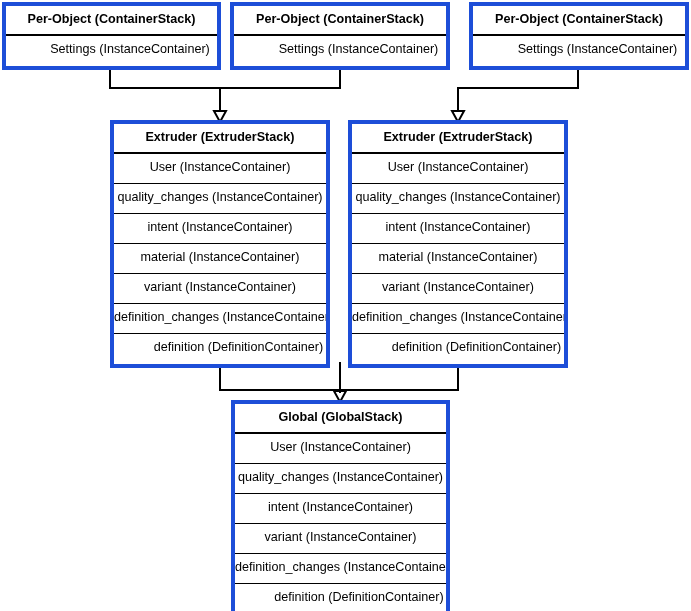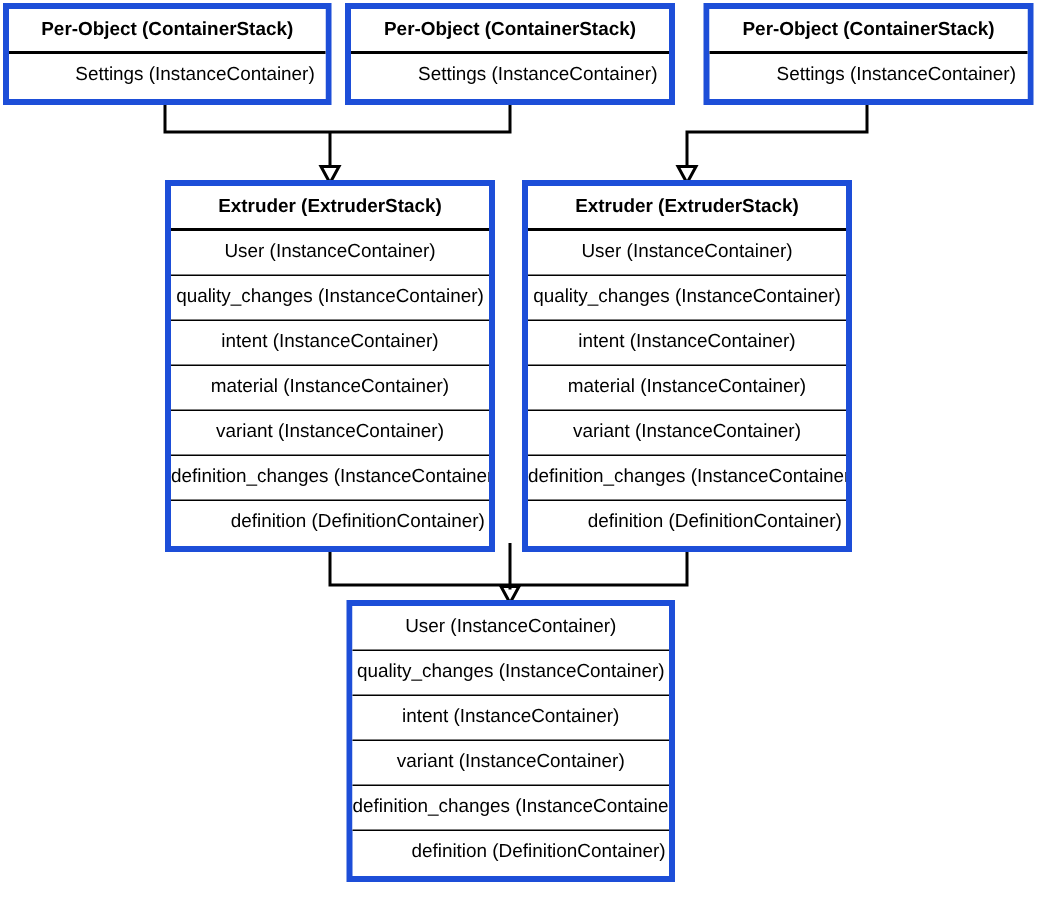--- a/index.html
+++ b/index.html
@@ -116,20 +116,21 @@
     <div class="row item">User (InstanceContainer)</div>
     <div class="row item">quality_changes (InstanceContainer)</div>
     <div class="row item">intent (InstanceContainer)</div>
     <div class="row item">material (InstanceContainer)</div>
     <div class="row item">variant (InstanceContainer)</div>
     <div class="row item">definition_changes (InstanceContainer)</div>
     <div class="row item last">definition (DefinitionContainer)</div>
   </div>
 
   <div class="node" style="left:231px; top:400px; width:219px;">
+    <div class="row header">Global (GlobalStack)</div>
     <div class="row item">User (InstanceContainer)</div>
     <div class="row item">quality_changes (InstanceContainer)</div>
     <div class="row item">intent (InstanceContainer)</div>
     <div class="row item">variant (InstanceContainer)</div>
     <div class="row item">definition_changes (InstanceContainer)</div>
     <div class="row item last">definition (DefinitionContainer)</div>
   </div>
 
 </div>
 

